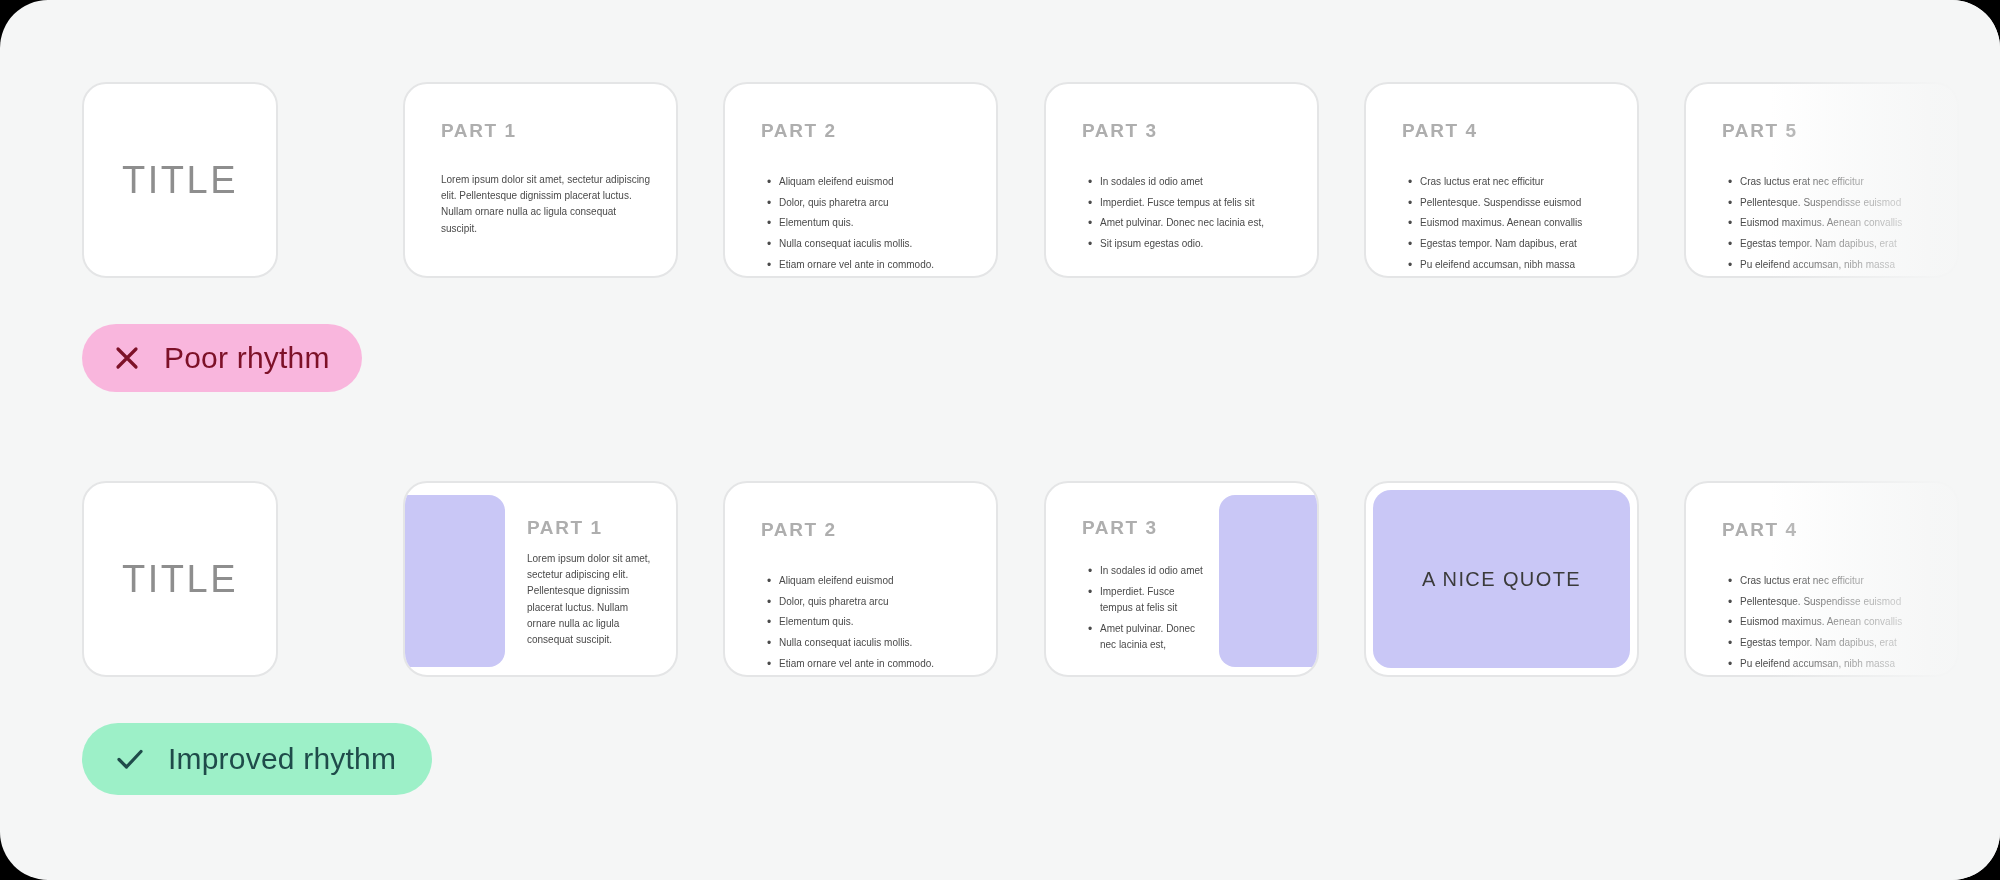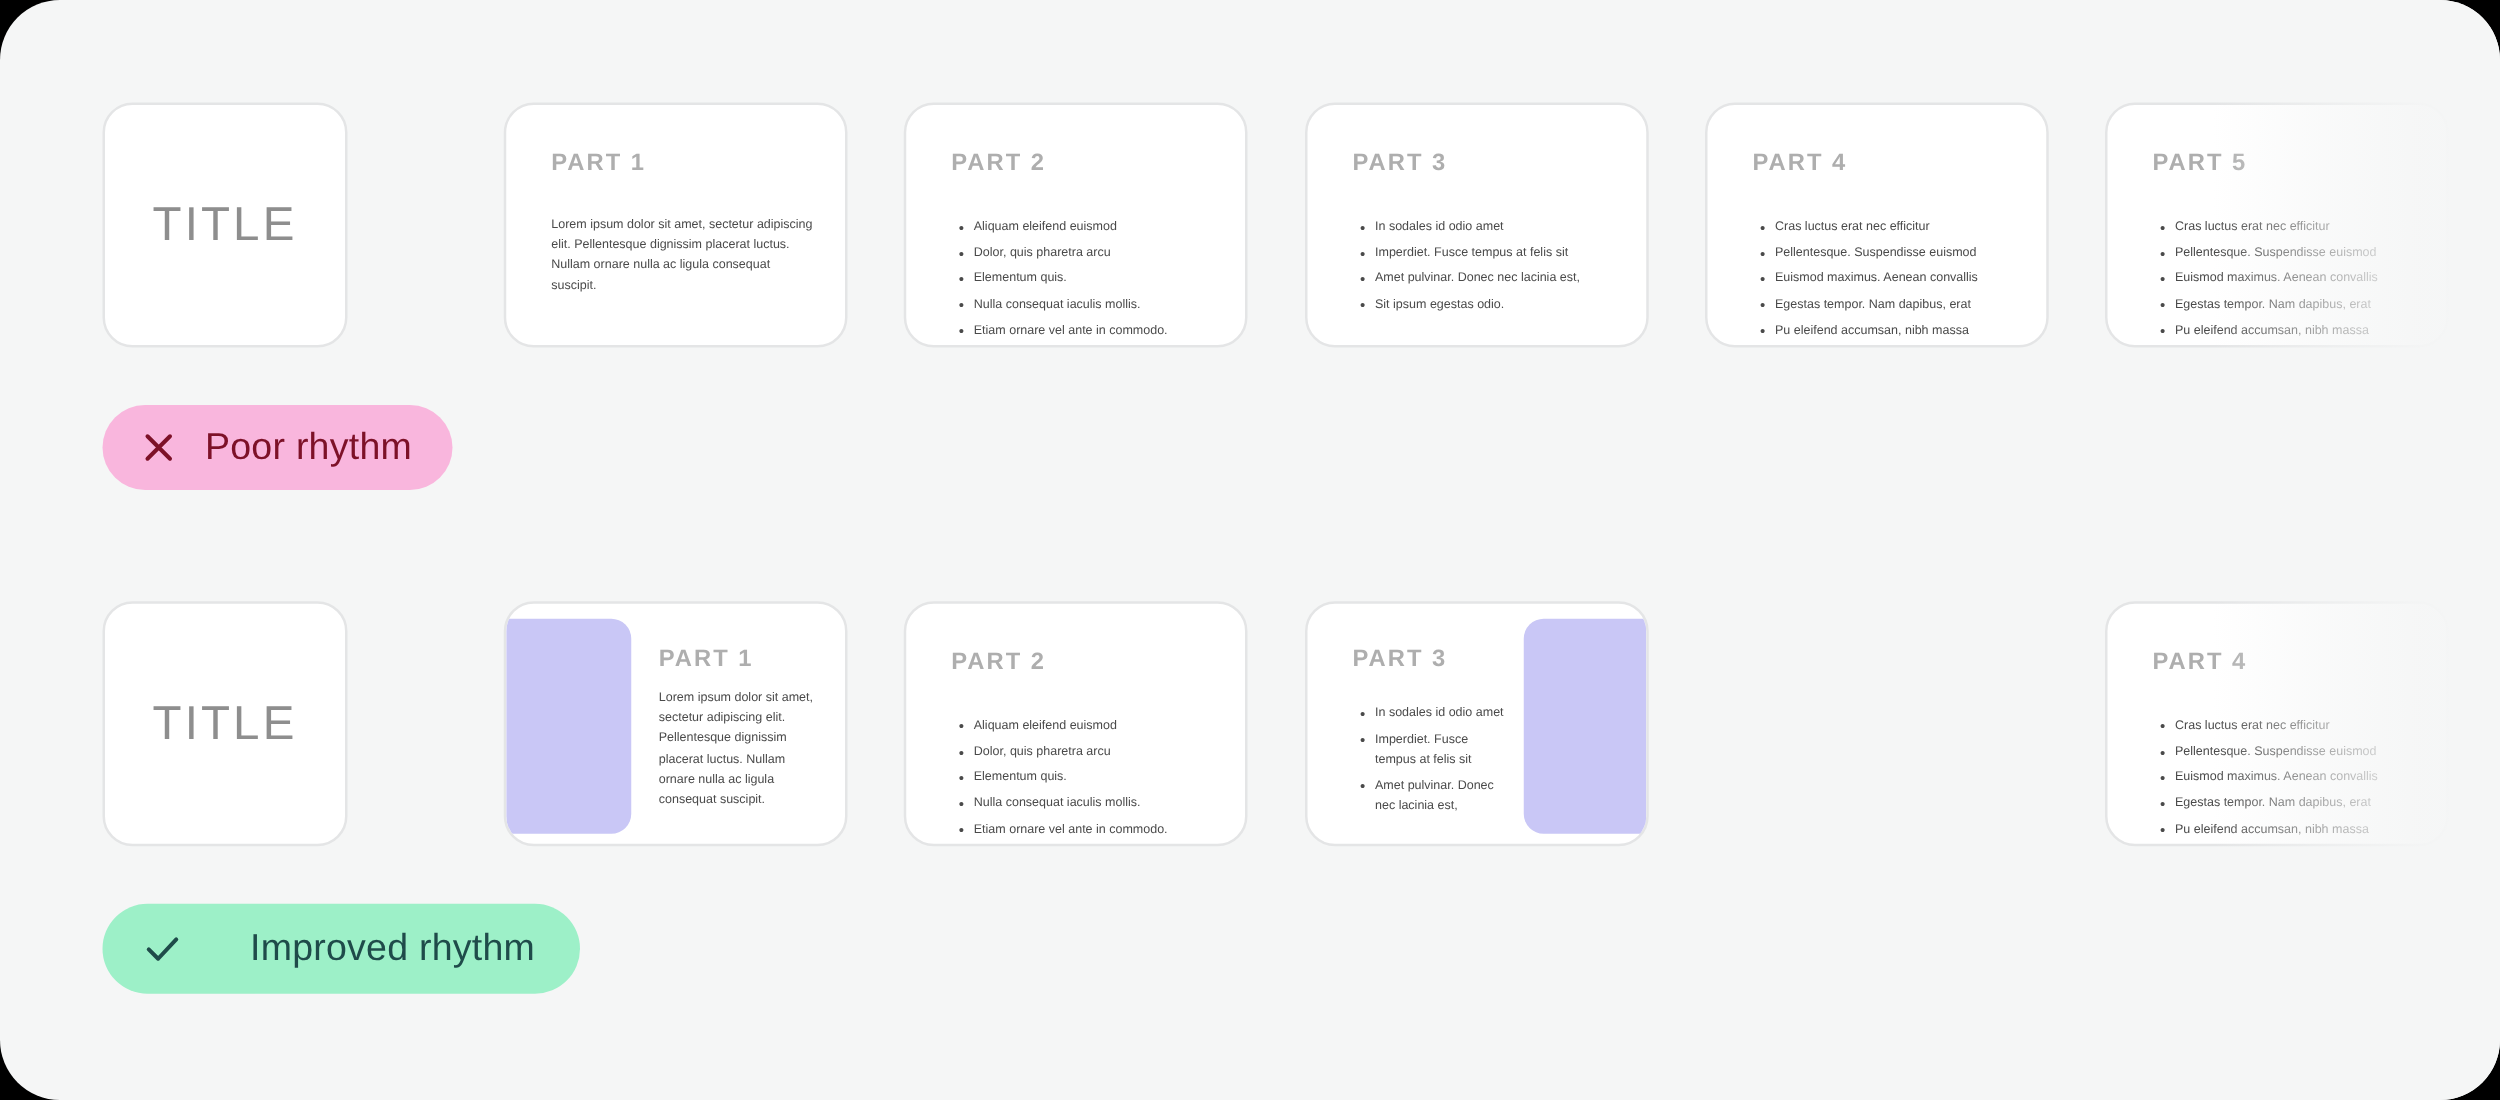--- a/index.html
+++ b/index.html
@@ -156,21 +156,20 @@
     background: #f9b6dd;
   }
   #badge-poor .badge-label { color: #7d1128; margin-left: 22px; }
 
   #badge-improved {
     left: 82px;
     top: 723px;
     height: 72px;
     padding: 0 36px 0 32px;
     background: #9df0c8;
-    gap: 32px;
   }
   #badge-improved .badge-label { color: #1f4b4a; margin-left: 22px; }
 </style>
 </head>
 <body>
 
 <div id="canvas">
 
   <div class="card" style="left:82px; top:82px; width:196px; height:196px;">
     <div class="card-inner">
@@ -285,20 +284,27 @@
         <ul>
           <li>In sodales id odio amet</li>
           <li>Imperdiet. Fusce tempus at felis sit</li>
           <li>Amet pulvinar. Donec nec lacinia est,</li>
 
         </ul>
       </div>
     </div>
   </div>
 
+  <div class="card" style="left:1364px; top:481px; width:275px; height:196px;">
+    <div class="card-inner">
+      <div class="quote-block">
+        <span class="quote-text">A NICE QUOTE</span>
+      </div>
+    </div>
+  </div>
 
   <div class="card" style="left:1684px; top:481px; width:275px; height:196px;">
     <div class="card-inner">
       <div class="part-heading" style="left:36px; top:36px;">PART 4</div>
       <div class="part-body" style="left:40px; top:90px; width:225px;">
         <ul>
           <li>Cras luctus erat nec efficitur</li>
           <li>Pellentesque. Suspendisse euismod</li>
           <li>Euismod maximus. Aenean convallis</li>
           <li>Egestas tempor. Nam dapibus, erat</li>

